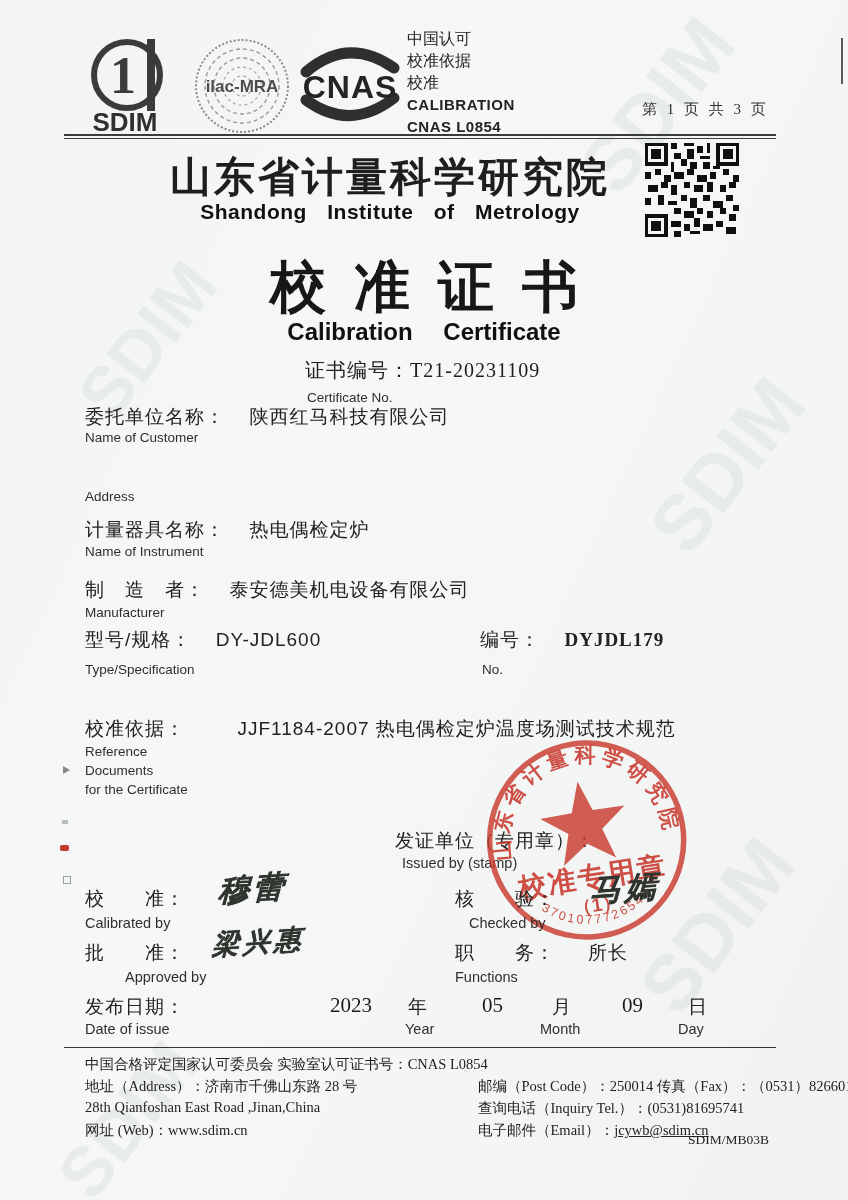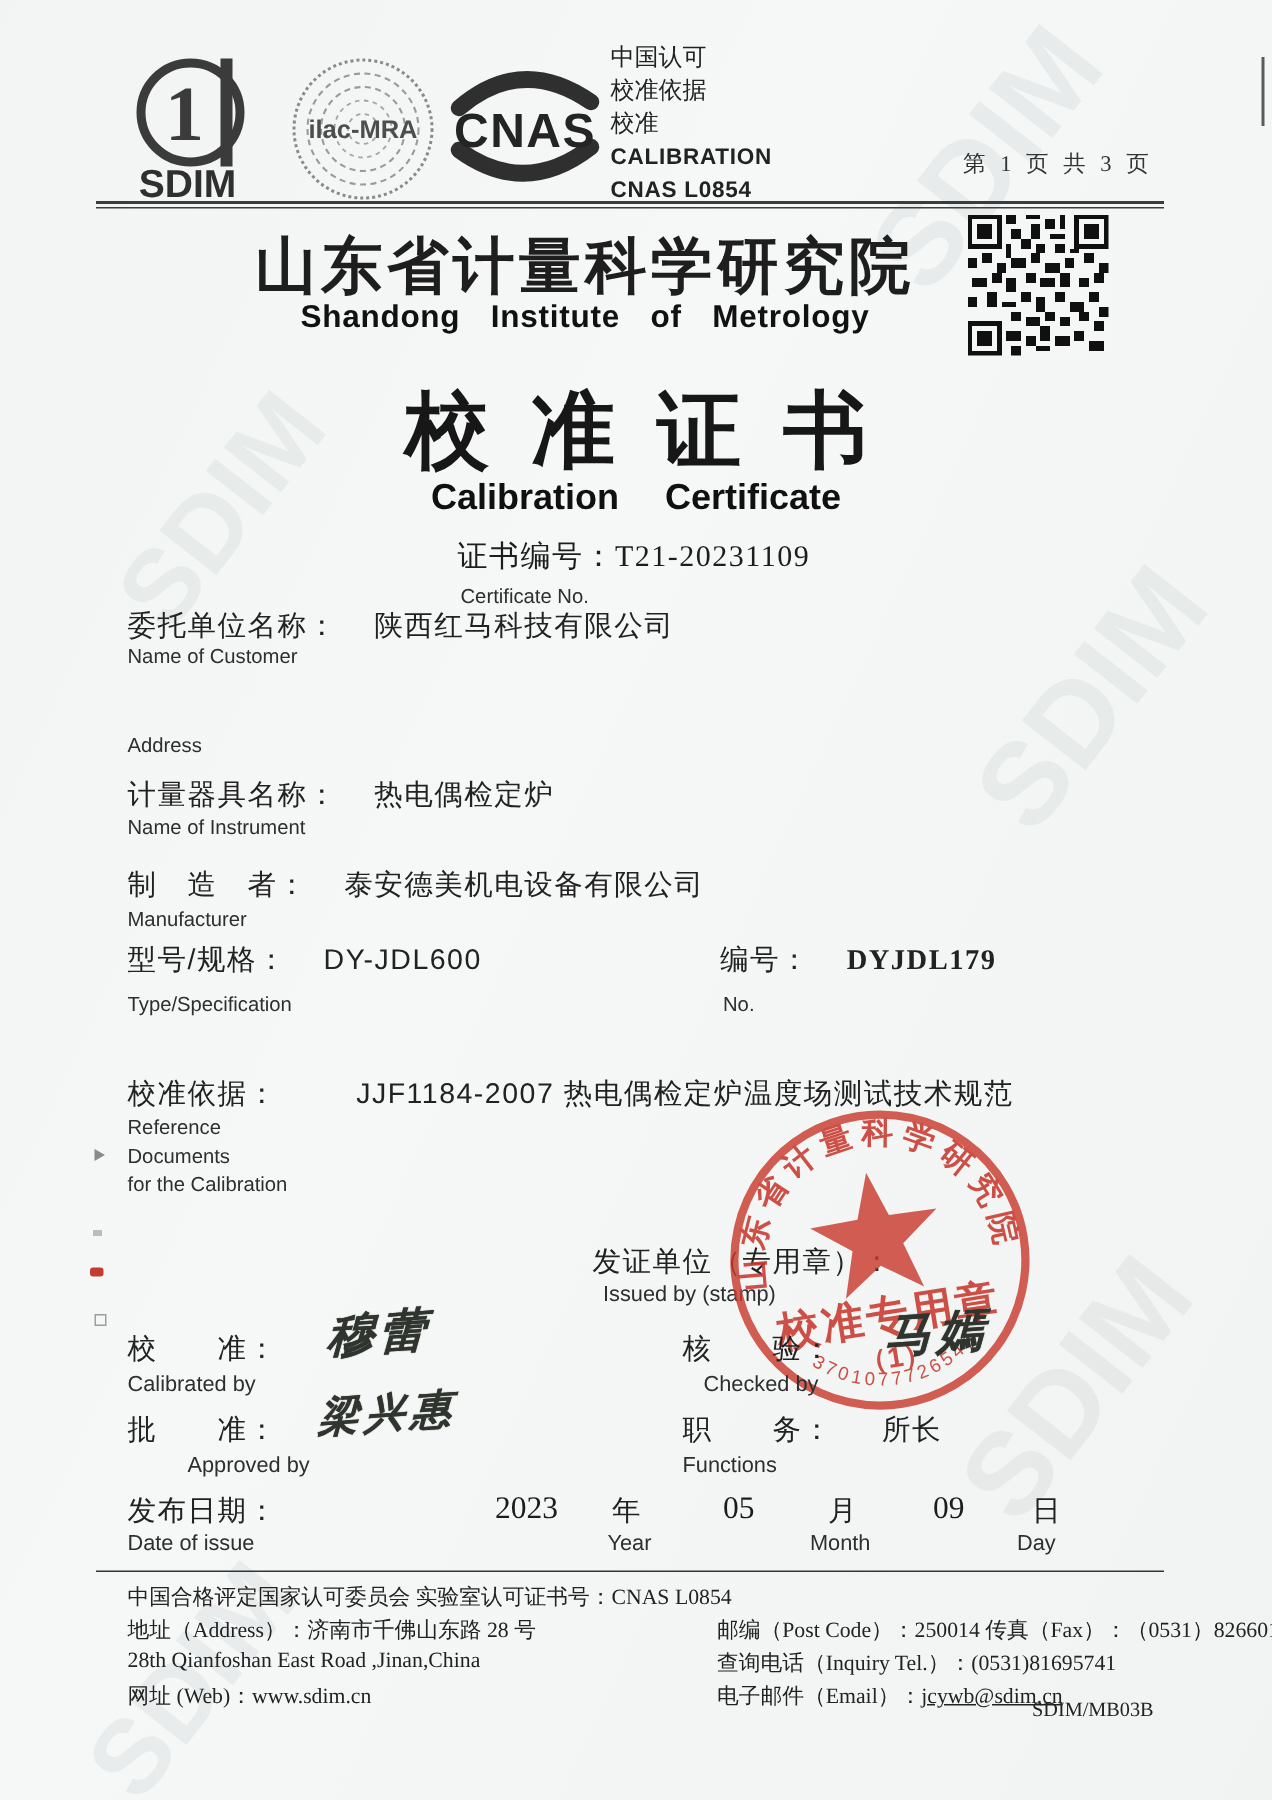--- a/index.html
+++ b/index.html
@@ -191,21 +191,21 @@
   </div>
   <div class="abs fsub" style="left:85px;top:662px;">Type/Specification</div>
   <div class="abs fsub" style="left:482px;top:662px;">No.</div>
 
   <div class="abs" style="left:85px;top:716px;">
     <span class="flabel">校准依据：</span>
     <span class="fvalue" style="margin-left:48px;">JJF1184-2007 热电偶检定炉温度场测试技术规范</span>
   </div>
   <div class="abs fsub" style="left:85px;top:744px;">Reference</div>
   <div class="abs fsub" style="left:85px;top:763px;">Documents</div>
-  <div class="abs fsub" style="left:85px;top:782px;">for the Calibration</div>
+  <div class="abs fsub" style="left:85px;top:782px;">for the Certificate</div>
   <div class="abs" style="left:63px;top:766px;width:0;height:0;border-left:7px solid #8a8a8a;border-top:4px solid transparent;border-bottom:4px solid transparent;"></div>
 
   <div class="abs flabel" style="left:395px;top:828px;">发证单位（专用章）：</div>
   <div class="abs fsub" style="left:402px;top:855px;font-size:14.5px;">Issued by (stamp)</div>
 
   <div class="abs stamp-wrap" style="left:462px;top:715px;">
     <svg width="250" height="250" viewBox="0 0 250 250">
       <defs>
         <path id="arcTop" d="M 54.3 158 A 78 78 0 1 1 195.7 158"></path>
         <path id="arcBot" d="M 55.7 171.4 A 83 83 0 0 0 194.3 171.4"></path>

